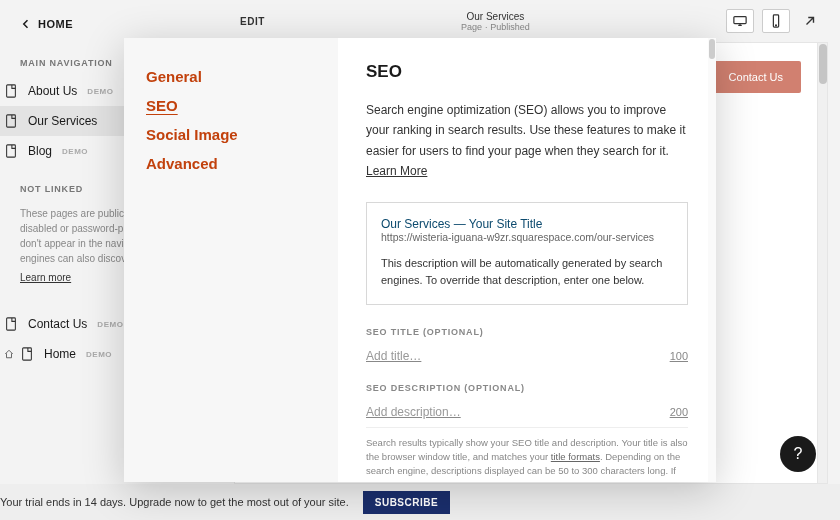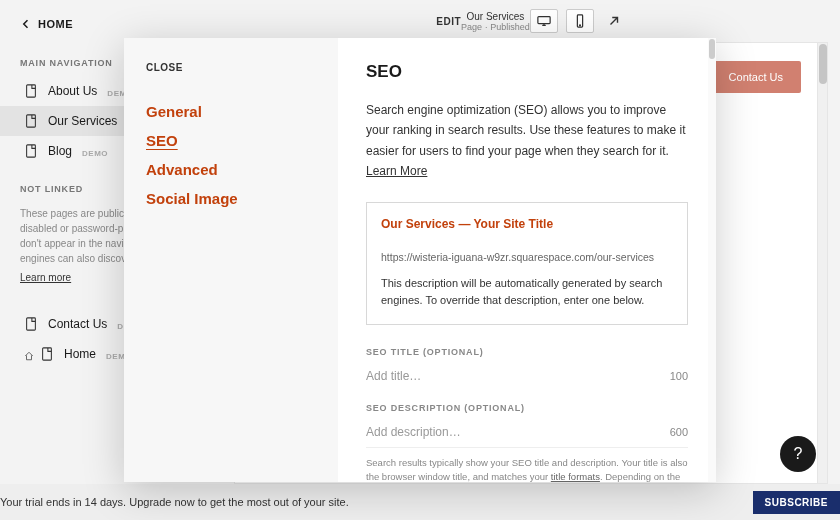--- a/index.html
+++ b/index.html
@@ -4,65 +4,65 @@
 <style>
 * { margin: 0; padding: 0; box-sizing: border-box; font-family: -apple-system, BlinkMacSystemFont, "Segoe UI", Helvetica, Arial, sans-serif; }
 body { width: 840px; height: 520px; overflow: hidden; background: #f3f3f3; position: relative; }
 
 
 .bg-app { position: absolute; inset: 0; display: flex; flex-direction: column; }
 .bg-sidebar { width: 222px; background: #f3f3f3; padding: 0 0 0 0; height: 100%; margin-top: 8px; }
 .bg-home { display: flex; align-items: center; gap: 6px; padding: 10px 20px; font-size: 11px; font-weight: 600; letter-spacing: 0.5px; color: #1a1a1a; }
 .bg-home svg { width: 12px; height: 12px; }
 .bg-section-label { font-size: 9px; font-weight: 600; letter-spacing: 0.8px; color: #777; padding: 18px 20px 8px; }
-.bg-nav-item { display: flex; align-items: flex-end; gap: 10px; padding: 8px 24px; font-size: 12px; color: #1a1a1a; }
+.bg-nav-item { display: flex; align-items: center; gap: 10px; padding: 8px 4px; font-size: 12px; color: #1a1a1a; }
 .bg-nav-item.selected { background: #e3e3e3; }
 .bg-nav-item .page-icon { width: 14px; height: 14px; }
 .bg-nav-item .demo { font-size: 8px; letter-spacing: 0.5px; color: #aaa; font-weight: 600; }
 .bg-nav-item .home-icon-left { width: 10px; height: 10px; margin-right: -4px; color: #555; }
 .bg-notlinked-desc { font-size: 10px; color: #888; padding: 4px 20px 6px; line-height: 1.5; }
 .bg-learnmore { font-size: 10px; color: #333; text-decoration: underline; padding: 0 20px; }
 
 .bg-main { flex: 1; background: #f3f3f3; display: flex; flex-direction: column; }
-.bg-main-header { height: 42px; display: flex; align-items: center; justify-content: center; padding: 0 18px; }
+.bg-main-header { height: 42px; display: flex; align-items: center; justify-content: space-between; padding: 0 18px; }
 .bg-edit { font-size: 10px; font-weight: 600; letter-spacing: 0.5px; color: #333; }
 .bg-title-block { text-align: center; font-size: 10px; color: #333; }
 .bg-title-block .sub { font-size: 9px; color: #888; }
 .bg-header-right { display: flex; gap: 8px; align-items: center; }
 .bg-device-btn { width: 28px; height: 24px; border: 1px solid #ccc; background: #fff; display: flex; align-items: center; justify-content: center; border-radius: 2px; }
 .bg-device-btn svg { width: 14px; height: 14px; color: #333; }
 .bg-arrow-btn { width: 24px; height: 24px; display: flex; align-items: center; justify-content: center; }
 .bg-preview-area { margin: 0 12px; background: #fff; flex: 1; position: relative; border: 1px solid #e5e5e5; }
 .bg-contact-btn { position: absolute; top: 18px; right: 26px; background: #d18070; color: #fff; padding: 10px 18px; font-size: 11px; border-radius: 2px; }
 .bg-scrollbar { position: absolute; right: 0; top: 0; width: 10px; height: 100%; background: #f0f0f0; border-left: 1px solid #e5e5e5; }
 .bg-scroll-thumb { width: 8px; margin: 1px; height: 40px; background: #c5c5c5; border-radius: 4px; }
 
-.trial-bar { height: 36px; background: #eee; display: flex; align-items: center; justify-content: space-between; gap: 14px; font-size: 11px; color: #333; }
+.trial-bar { height: 36px; background: #eee; display: flex; align-items: center; justify-content: flex-start; gap: 14px; font-size: 11px; color: #333; }
 .subscribe-btn { background: #1a2e6c; color: #fff; padding: 6px 12px; font-size: 10px; font-weight: 600; letter-spacing: 0.5px; }
 
 
 .modal { position: absolute; top: 38px; left: 124px; width: 592px; height: 444px; background: #fff; box-shadow: 0 8px 40px rgba(0,0,0,0.2); display: flex; }
 .modal-scroll { position: absolute; right: 0; top: 0; width: 8px; height: 100%; background: #fafafa; }
 .modal-scroll-thumb { width: 6px; margin: 1px; height: 20px; background: #ccc; border-radius: 3px; }
 .modal-left { width: 214px; background: #f7f7f7; padding: 24px 22px; }
 .modal-close { font-size: 10px; font-weight: 600; letter-spacing: 0.5px; color: #333; margin-bottom: 24px; }
 .modal-title { font-size: 18px; font-weight: 500; color: #1a1a1a; margin-bottom: 26px; }
 .modal-tab { font-size: 15px; color: #c2410c; padding: 6px 0; cursor: pointer; font-weight: bold; }
 .modal-tab.active { text-decoration: underline; text-underline-offset: 3px; }
 
 .modal-right { flex: 1; padding: 24px 28px 10px 28px; overflow: hidden; }
 .modal-h { font-size: 17px; font-weight: 600; color: #1a1a1a; margin-bottom: 18px; }
 .modal-desc { font-size: 12px; color: #333; line-height: 1.7; margin-bottom: 20px; }
 .modal-desc a { color: #333; text-decoration: underline; }
 .modal-label { font-size: 9px; font-weight: 600; letter-spacing: 0.8px; color: #888; margin-bottom: 10px; }
 .preview-box { border: 1px solid #d8d8d8; padding: 14px; margin-bottom: 22px; font-size: 11px; }
-.preview-title { color: #c2410c; font-size: 12px; margin-bottom: 20px; font-weight: bold; }
+.preview-title { color: #0c4a6e; font-size: 12px; margin-bottom: 0; }
 .preview-url { color: #666; font-size: 10.5px; margin-bottom: 12px; }
 .preview-desc { color: #333; line-height: 1.6; }
-.field-row { display: flex; justify-content: space-between; align-items: center; font-size: 12px; color: #888; margin-bottom: 20px; padding-top: 2px; }
+.field-row { display: flex; justify-content: space-between; align-items: center; font-size: 12px; color: #888; margin-bottom: 20px; padding-top: 2px; text-decoration: underline; }
 .field-placeholder { color: #999; }
 .field-count { color: #888; font-size: 11px; }
 .help-text { font-size: 9.5px; color: #888; line-height: 1.5; border-top: 1px solid #eee; padding-top: 8px; }
 .help-text a { color: #666; text-decoration: underline; }
 
 .help-fab { position: absolute; bottom: 48px; right: 24px; width: 36px; height: 36px; border-radius: 50%; background: #1a1a1a; color: #fff; display: flex; align-items: center; justify-content: center; font-size: 16px; }
 </style>
 </head>
 <body>
 
@@ -161,45 +161,44 @@
     </div>
   </div>
   <div class="trial-bar">
     <span>Your trial ends in 14 days. Upgrade now to get the most out of your site.</span>
     <span class="subscribe-btn">SUBSCRIBE</span>
   </div>
 </div>
 
 <div class="modal">
   <div class="modal-left">
-    <div class="modal-close">CLOSE</div>
     <div class="modal-tab">General</div>
     <div class="modal-tab active">SEO</div>
+    <div class="modal-tab">Social Image</div>
     <div class="modal-tab">Advanced</div>
-    <div class="modal-tab">Social Image</div>
   </div>
   <div class="modal-right">
     <div class="modal-h">SEO</div>
     <div class="modal-desc">
       <span>Search engine optimization (SEO) allows you to improve your ranking in search results. Use these features to make it easier for users to find your page when they search for it. </span><a>Learn More</a>
     </div>
     <div class="preview-box">
       <div class="preview-title">Our Services — Your Site Title</div>
       <div class="preview-url">https://wisteria-iguana-w9zr.squarespace.com/our-services</div>
       <div class="preview-desc">This description will be automatically generated by search engines. To override that description, enter one below.</div>
     </div>
     <div class="modal-label">SEO TITLE (OPTIONAL)</div>
     <div class="field-row">
       <span class="field-placeholder">Add title…</span>
       <span class="field-count">100</span>
     </div>
     <div class="modal-label">SEO DESCRIPTION (OPTIONAL)</div>
     <div class="field-row" style="margin-bottom:8px">
       <span class="field-placeholder">Add description…</span>
-      <span class="field-count">600</span>
+      <span class="field-count">200</span>
     </div>
     <div class="help-text">
       <span>Search results typically show your SEO title and description. Your title is also the browser window title, and matches your </span><a>title formats</a><span>. Depending on the search engine, descriptions displayed can be 50 to 300 characters long. If you don't add a title or description, search engines will use your page title and content.</span>
     </div>
   </div>
   <div class="modal-scroll">
       <div class="modal-scroll-thumb"></div>
     </div>
 </div>
 

